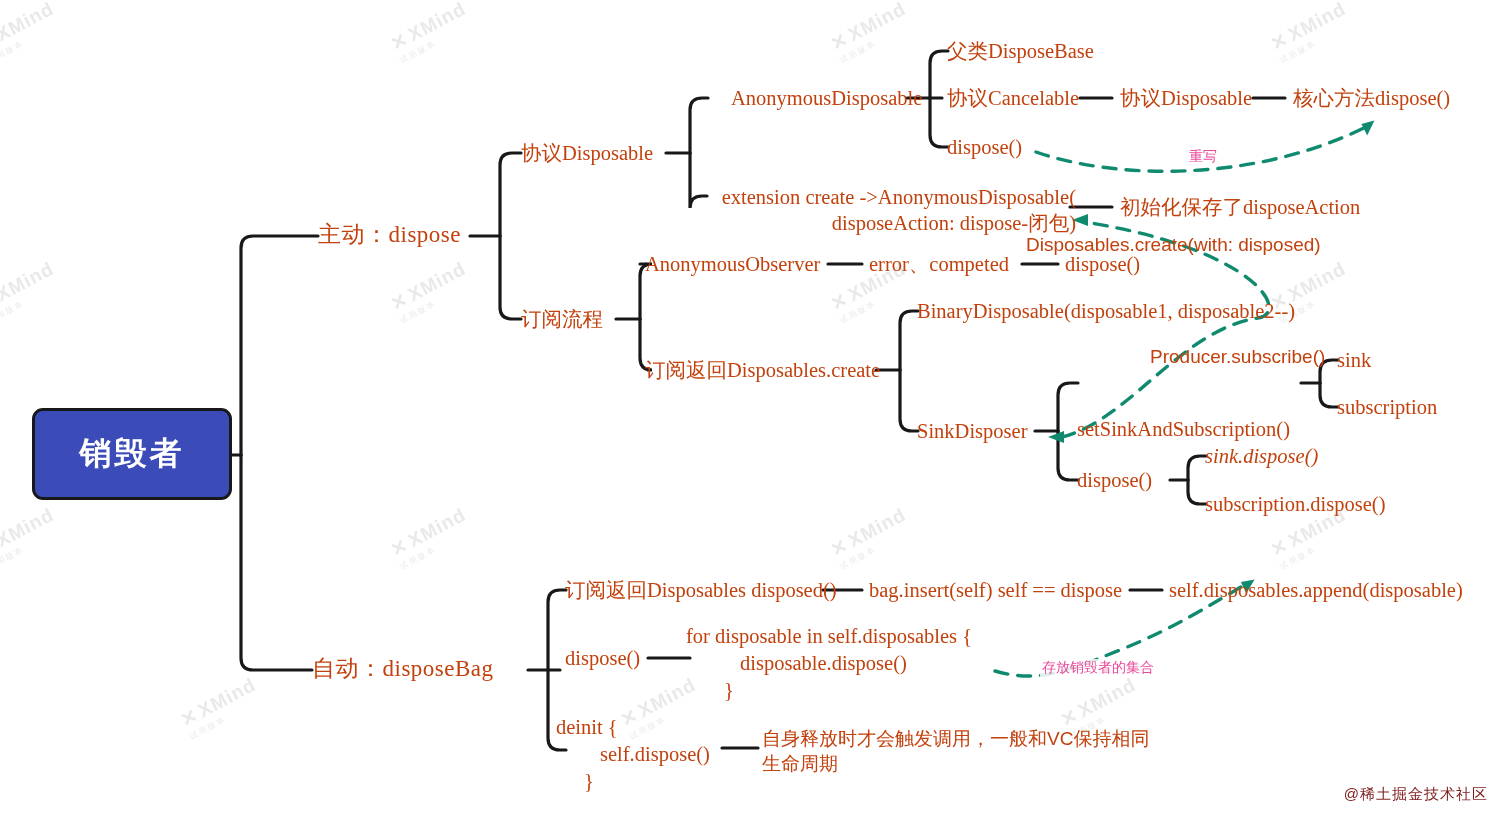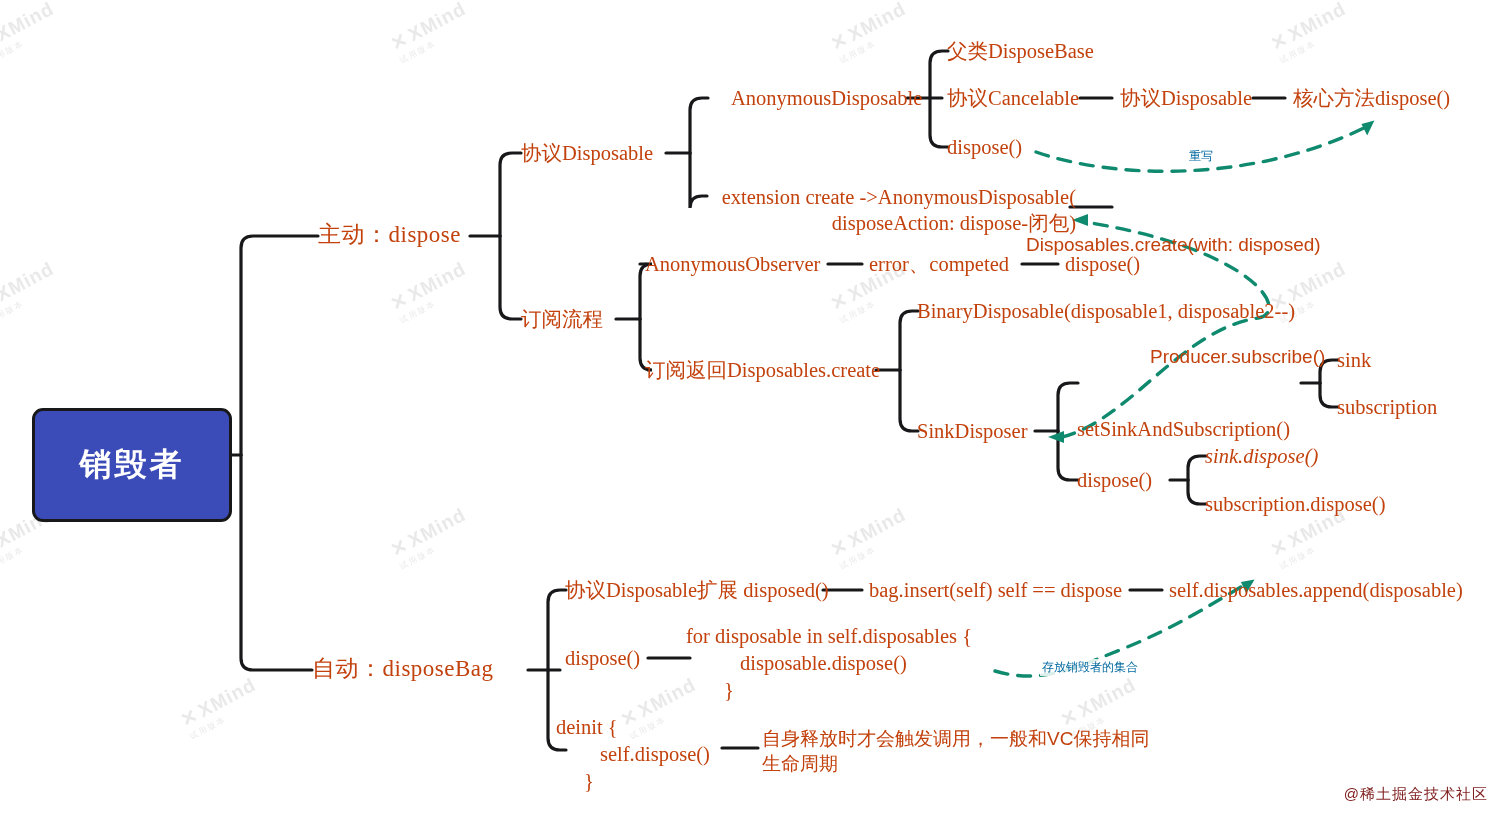--- a/index.html
+++ b/index.html
@@ -45,22 +45,22 @@
     font-size:32px;
     font-weight:bold;
     letter-spacing:3px;
     display:flex;align-items:center;justify-content:center;
     box-sizing:border-box;
   }
   .lvl1{font-size:23px;letter-spacing:.5px;}
   .arrowlabel{
     position:absolute;z-index:4;
     font-family:Liberation Serif, serif;
-    font-size:12px;
-    color:#0369a1;
+    font-size:14px;
+    color:#ec4899;
     background:rgba(255,255,255,.85);
     padding:0 2px;
     white-space:nowrap;
   }
   .credit{
     position:absolute;
     right:24px;bottom:18px;
     z-index:5;
     color:#7f1d1d;
     font-family:"Liberation Sans", sans-serif;
@@ -164,38 +164,39 @@
       <path d="M1373,120 l-4,16 l-8,-10 z" transform="rotate(12 1371 127)"></path>
 
       <path d="M1072,220 l16,-6 l0,12 z"></path>
 
       <path d="M1048,437 l16,-6 l0,12 z"></path>
 
       <path d="M1252,578 l-3,16 l-9,-9 z" transform="rotate(20 1249 586)"></path>
     </g>
   </svg>
 
-  <div class="root" style="left:32px;top:408px;width:200px;height:114px;">销毁者</div>
+  <div class="root" style="left:32px;top:408px;width:200px;height:92px;">销毁者</div>
 
   <div class="node lvl1" style="left:318px;top:222px;">主动：dispose</div>
   <div class="node lvl1" style="left:312px;top:656px;">自动：disposeBag</div>
 
   <div class="node" style="left:521px;top:141px;">协议Disposable</div>
   <div class="node" style="left:521px;top:307px;">订阅流程</div>
 
   <div class="node" style="left:707px;top:86px;margin-left:24px;">AnonymousDisposable</div>
 
   <div class="node" style="left:706px;top:184px;width:370px;line-height:26px;white-space:normal;text-align:right;"><span>extension create -&gt;AnonymousDisposable(</span><br><span>disposeAction: dispose-闭包)</span></div>
 
   <div class="node" style="left:947px;top:39px;">父类DisposeBase</div>
   <div class="node" style="left:947px;top:86px;">协议Cancelable</div>
   <div class="node" style="left:1120px;top:86px;">协议Disposable</div>
   <div class="node" style="left:1293px;top:86px;">核心方法dispose()</div>
   <div class="node" style="left:947px;top:135px;">dispose()</div>
 
+  <div class="node" style="left:1120px;top:195px;">初始化保存了disposeAction</div>
 
   <div class="node" style="left:645px;top:252px;">AnonymousObserver</div>
   <div class="node" style="left:869px;top:252px;">error、competed</div>
   <div class="node" style="left:1065px;top:252px;">dispose()</div>
 
   <div class="node" style="left:645px;top:358px;">订阅返回Disposables.create</div>
 
   <div class="node" style="left:917px;top:299px;">BinaryDisposable(disposable1, disposable2--)</div>
   <div class="node" style="left:917px;top:419px;">SinkDisposer</div>
 
@@ -203,21 +204,21 @@
   <div class="node" style="left:1337px;top:348px;">sink</div>
   <div class="node" style="left:1337px;top:395px;">subscription</div>
 
   <div class="node" style="left:1077px;top:468px;">dispose()</div>
   <div class="node" style="left:1205px;top:444px;font-style:italic;">sink.dispose()</div>
   <div class="node" style="left:1205px;top:492px;">subscription.dispose()</div>
 
   <div class="node sans" style="left:1026px;top:232px;">Disposables.create(with: disposed)</div>
   <div class="node sans" style="left:1150px;top:344px;">Producer.subscribe()</div>
 
-  <div class="node" style="left:565px;top:578px;">协议Disposable扩展 disposed()</div>
+  <div class="node" style="left:565px;top:578px;">订阅返回Disposables disposed()</div>
   <div class="node" style="left:869px;top:578px;">bag.insert(self) self == dispose</div>
   <div class="node" style="left:1169px;top:578px;">self.disposables.append(disposable)</div>
 
   <div class="node" style="left:565px;top:646px;">dispose()</div>
 
   <div class="node" style="left:686px;top:623px;line-height:27px;"><span>for disposable in self.disposables {</span><br><span style="padding-left:54px;">disposable.dispose()</span><br><span style="padding-left:38px;">}</span></div>
 
   <div class="node" style="left:556px;top:714px;line-height:27px;"><span>deinit {</span><br><span style="padding-left:44px;">self.dispose()</span><br><span style="padding-left:28px;">}</span></div>
 
   <div class="node sans" style="left:762px;top:726px;width:400px;line-height:25px;white-space:normal;font-size:19px;"><span>自身释放时才会触发调用，一般和VC保持相同生</span><span>命周期</span></div>

